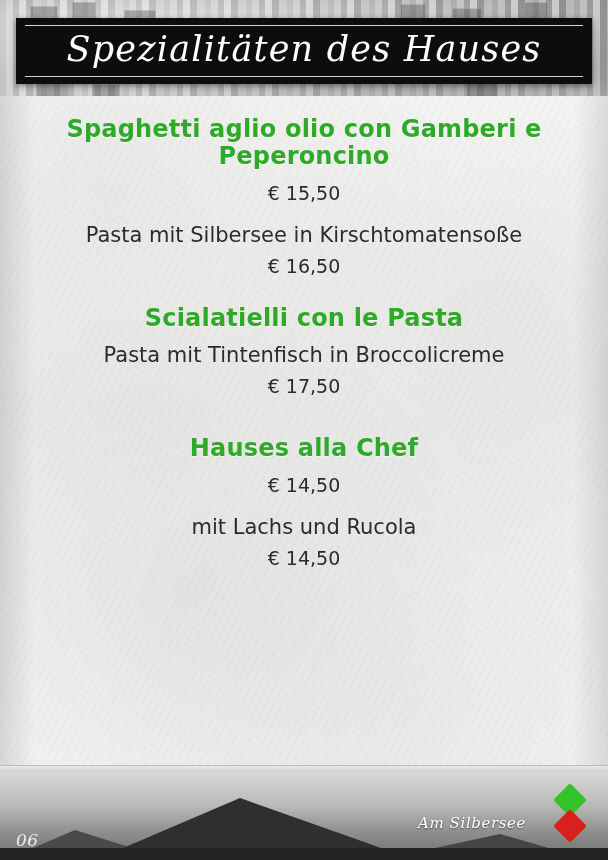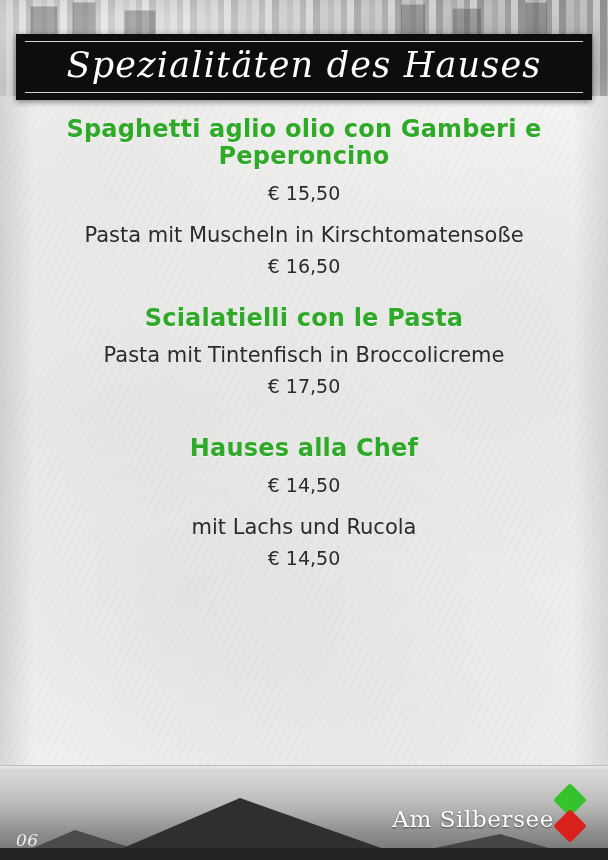--- a/index.html
+++ b/index.html
@@ -92,21 +92,20 @@
     position: absolute;
     left: 16px;
     top: 18px;
     width: 576px;
     height: 66px;
     background: #0d0d0d;
     box-shadow: 0 2px 6px rgba(0,0,0,0.45);
     display: flex;
     align-items: center;
     justify-content: center;
-    margin-top: 16px;
   }
   .header-banner::before,
   .header-banner::after {
     content: "";
     position: absolute;
     left: 9px;
     right: 9px;
     height: 1px;
     background: rgba(255,255,255,0.82);
   }
@@ -224,25 +223,26 @@
     left: 16px;
     bottom: 10px;
     color: #efefed;
     font-family: "DejaVu Serif", serif;
     font-style: italic;
     font-size: 17px;
     letter-spacing: 0.5px;
   }
   .brand {
     position: absolute;
-    right: 54px;
+    right: 82px;
     bottom: 28px;
     color: #ffffff;
     font-family: "DejaVu Serif", serif;
-    font-size: 23px;
+    font-style: italic;
+    font-size: 15px;
     letter-spacing: 0.6px;
     text-shadow: 0 1px 2px rgba(0,0,0,0.55);
     white-space: nowrap;
   }
   .logo-marks {
     position: absolute;
     right: 18px;
     bottom: 20px;
     width: 40px;
     height: 52px;
@@ -287,21 +287,21 @@
 
   <div class="menu">
 
     <div class="item">
       <p class="item-name">Spaghetti aglio olio con Gamberi e Peperoncino</p>
       <p class="item-price">€ 15,50</p>
     </div>
     <div class="gap-sm"></div>
 
     <div class="item">
-      <p class="item-desc">Pasta mit Muscheln in Kirschtomatensoße</p>
+      <p class="item-desc">Pasta mit Silbersee in Kirschtomatensoße</p>
       <p class="item-price">€ 16,50</p>
     </div>
     <div class="gap-sm"></div>
 
     <div class="item">
       <p class="item-name">Scialatielli con le Pasta</p>
       <p class="item-desc">Pasta mit Tintenfisch in Broccolicreme</p>
       <p class="item-price">€ 17,50</p>
     </div>
     <div class="gap-sm"></div>

